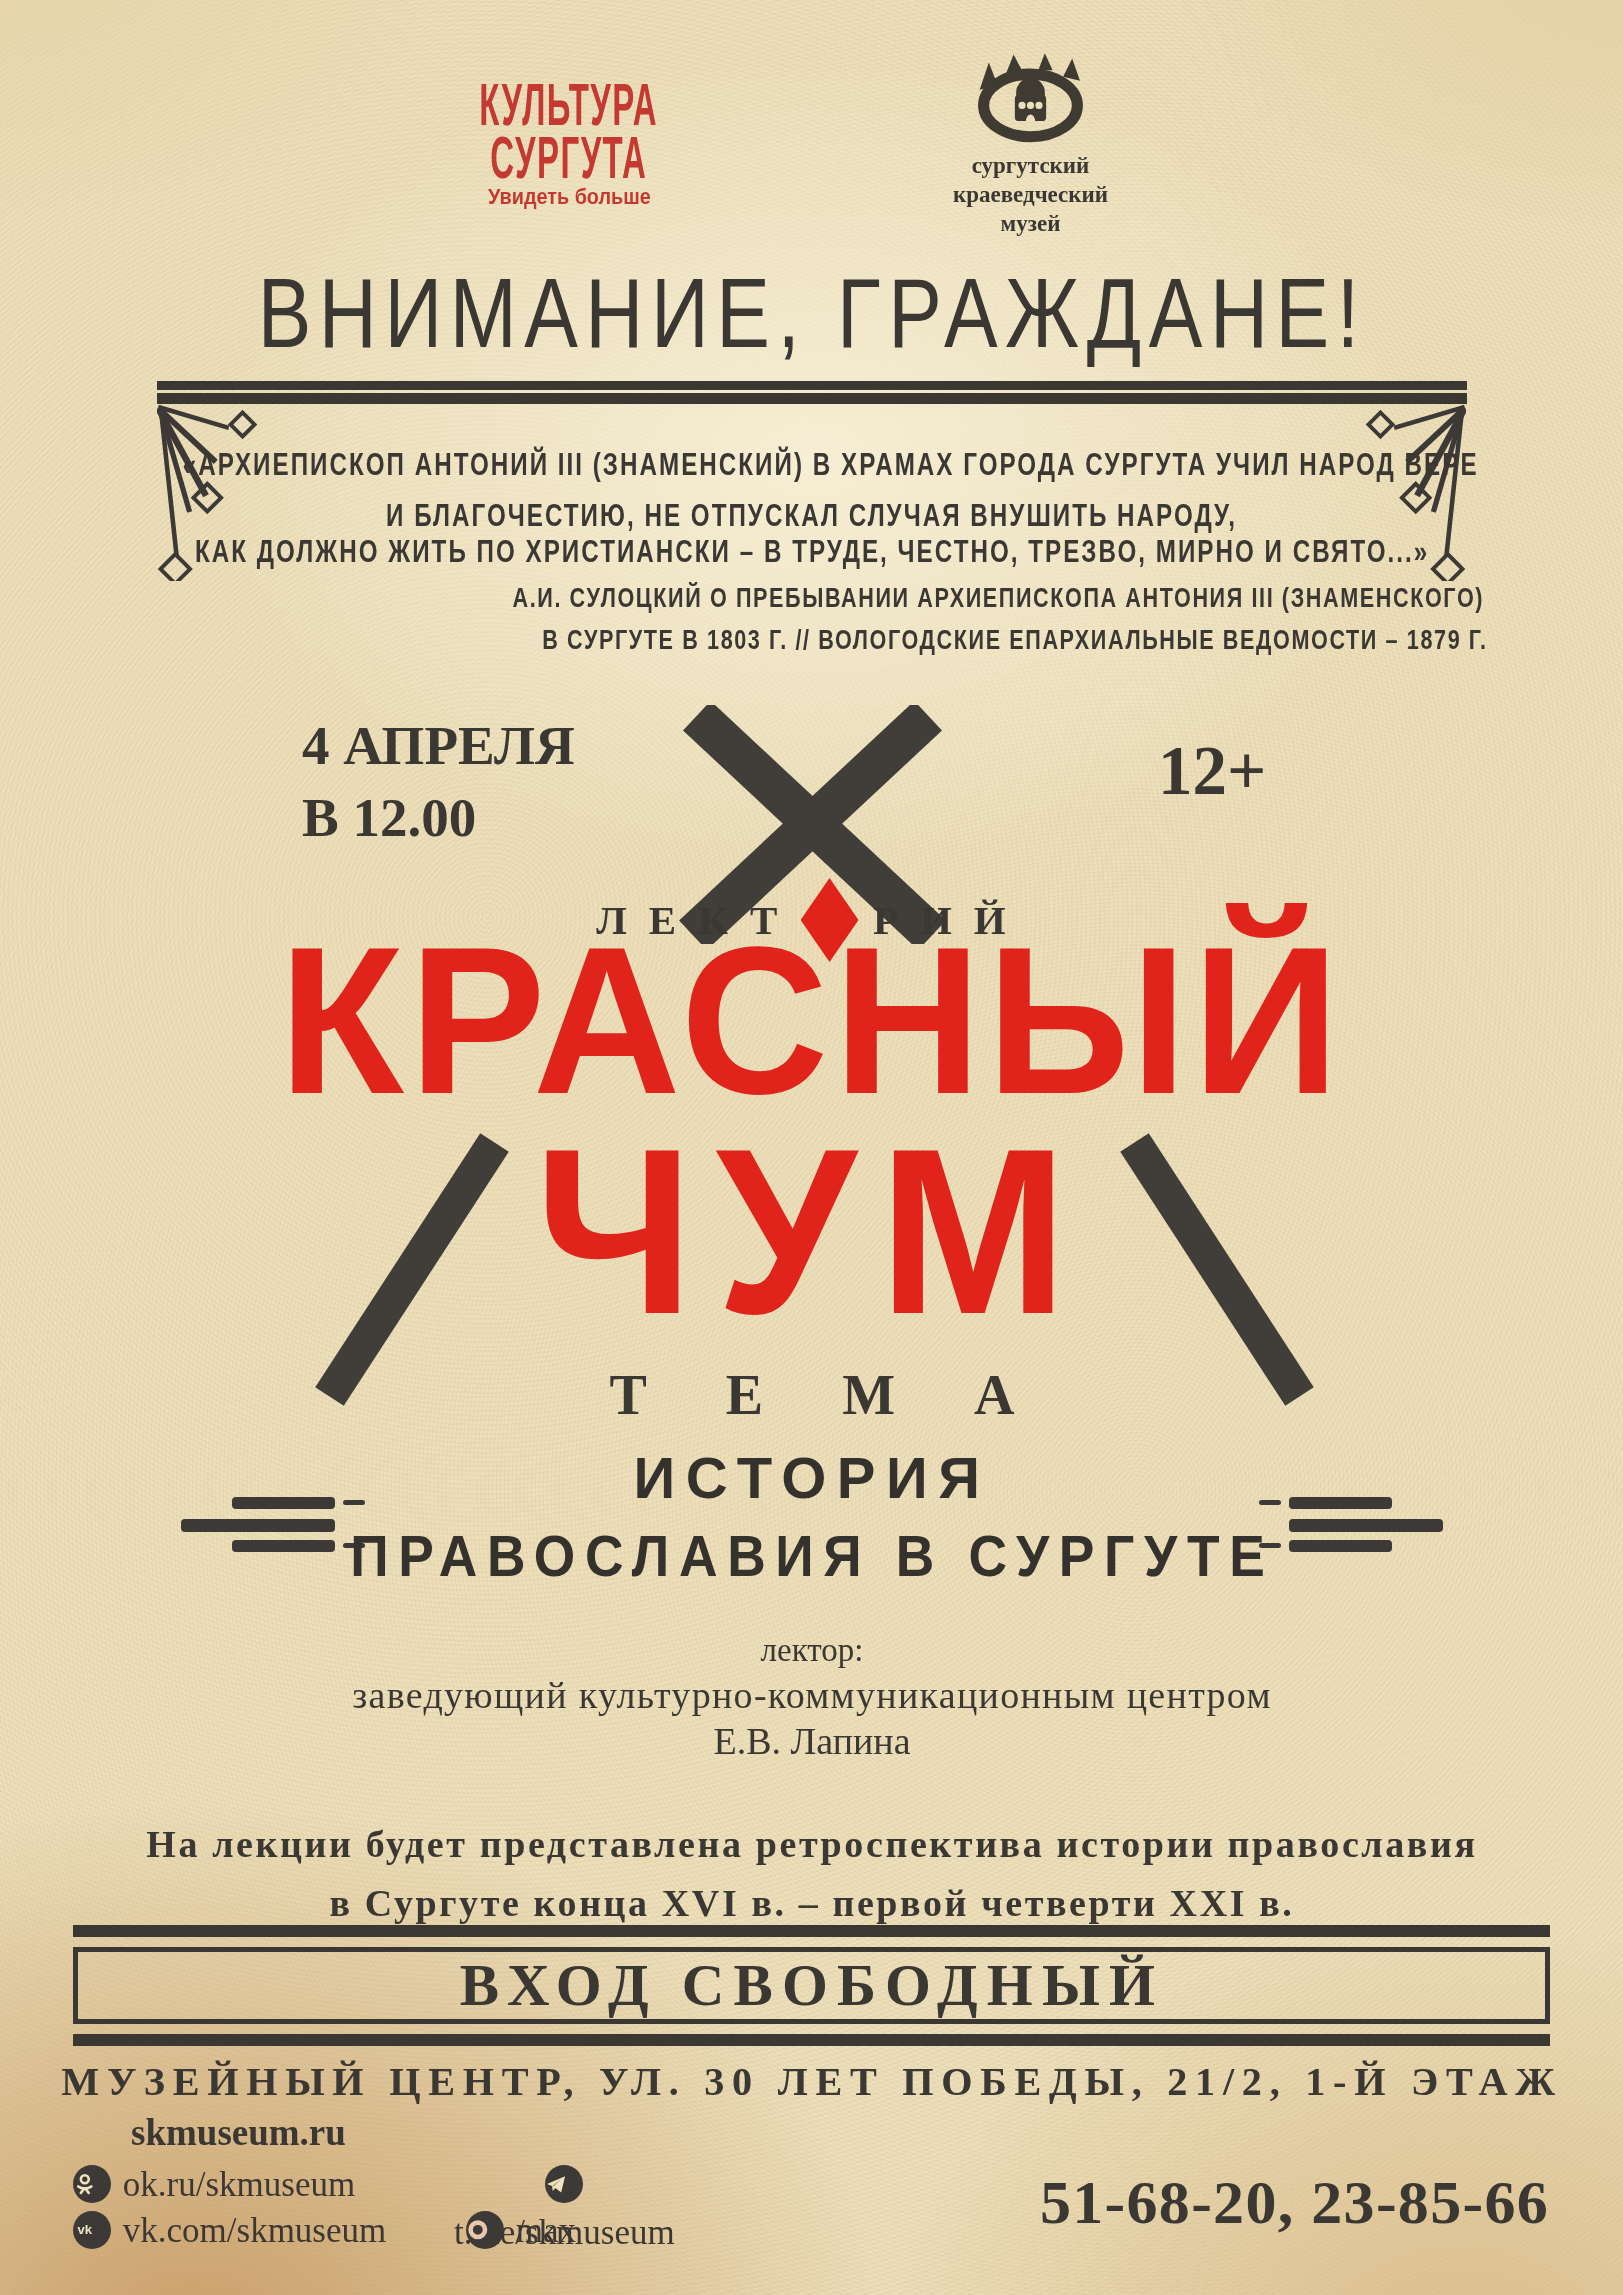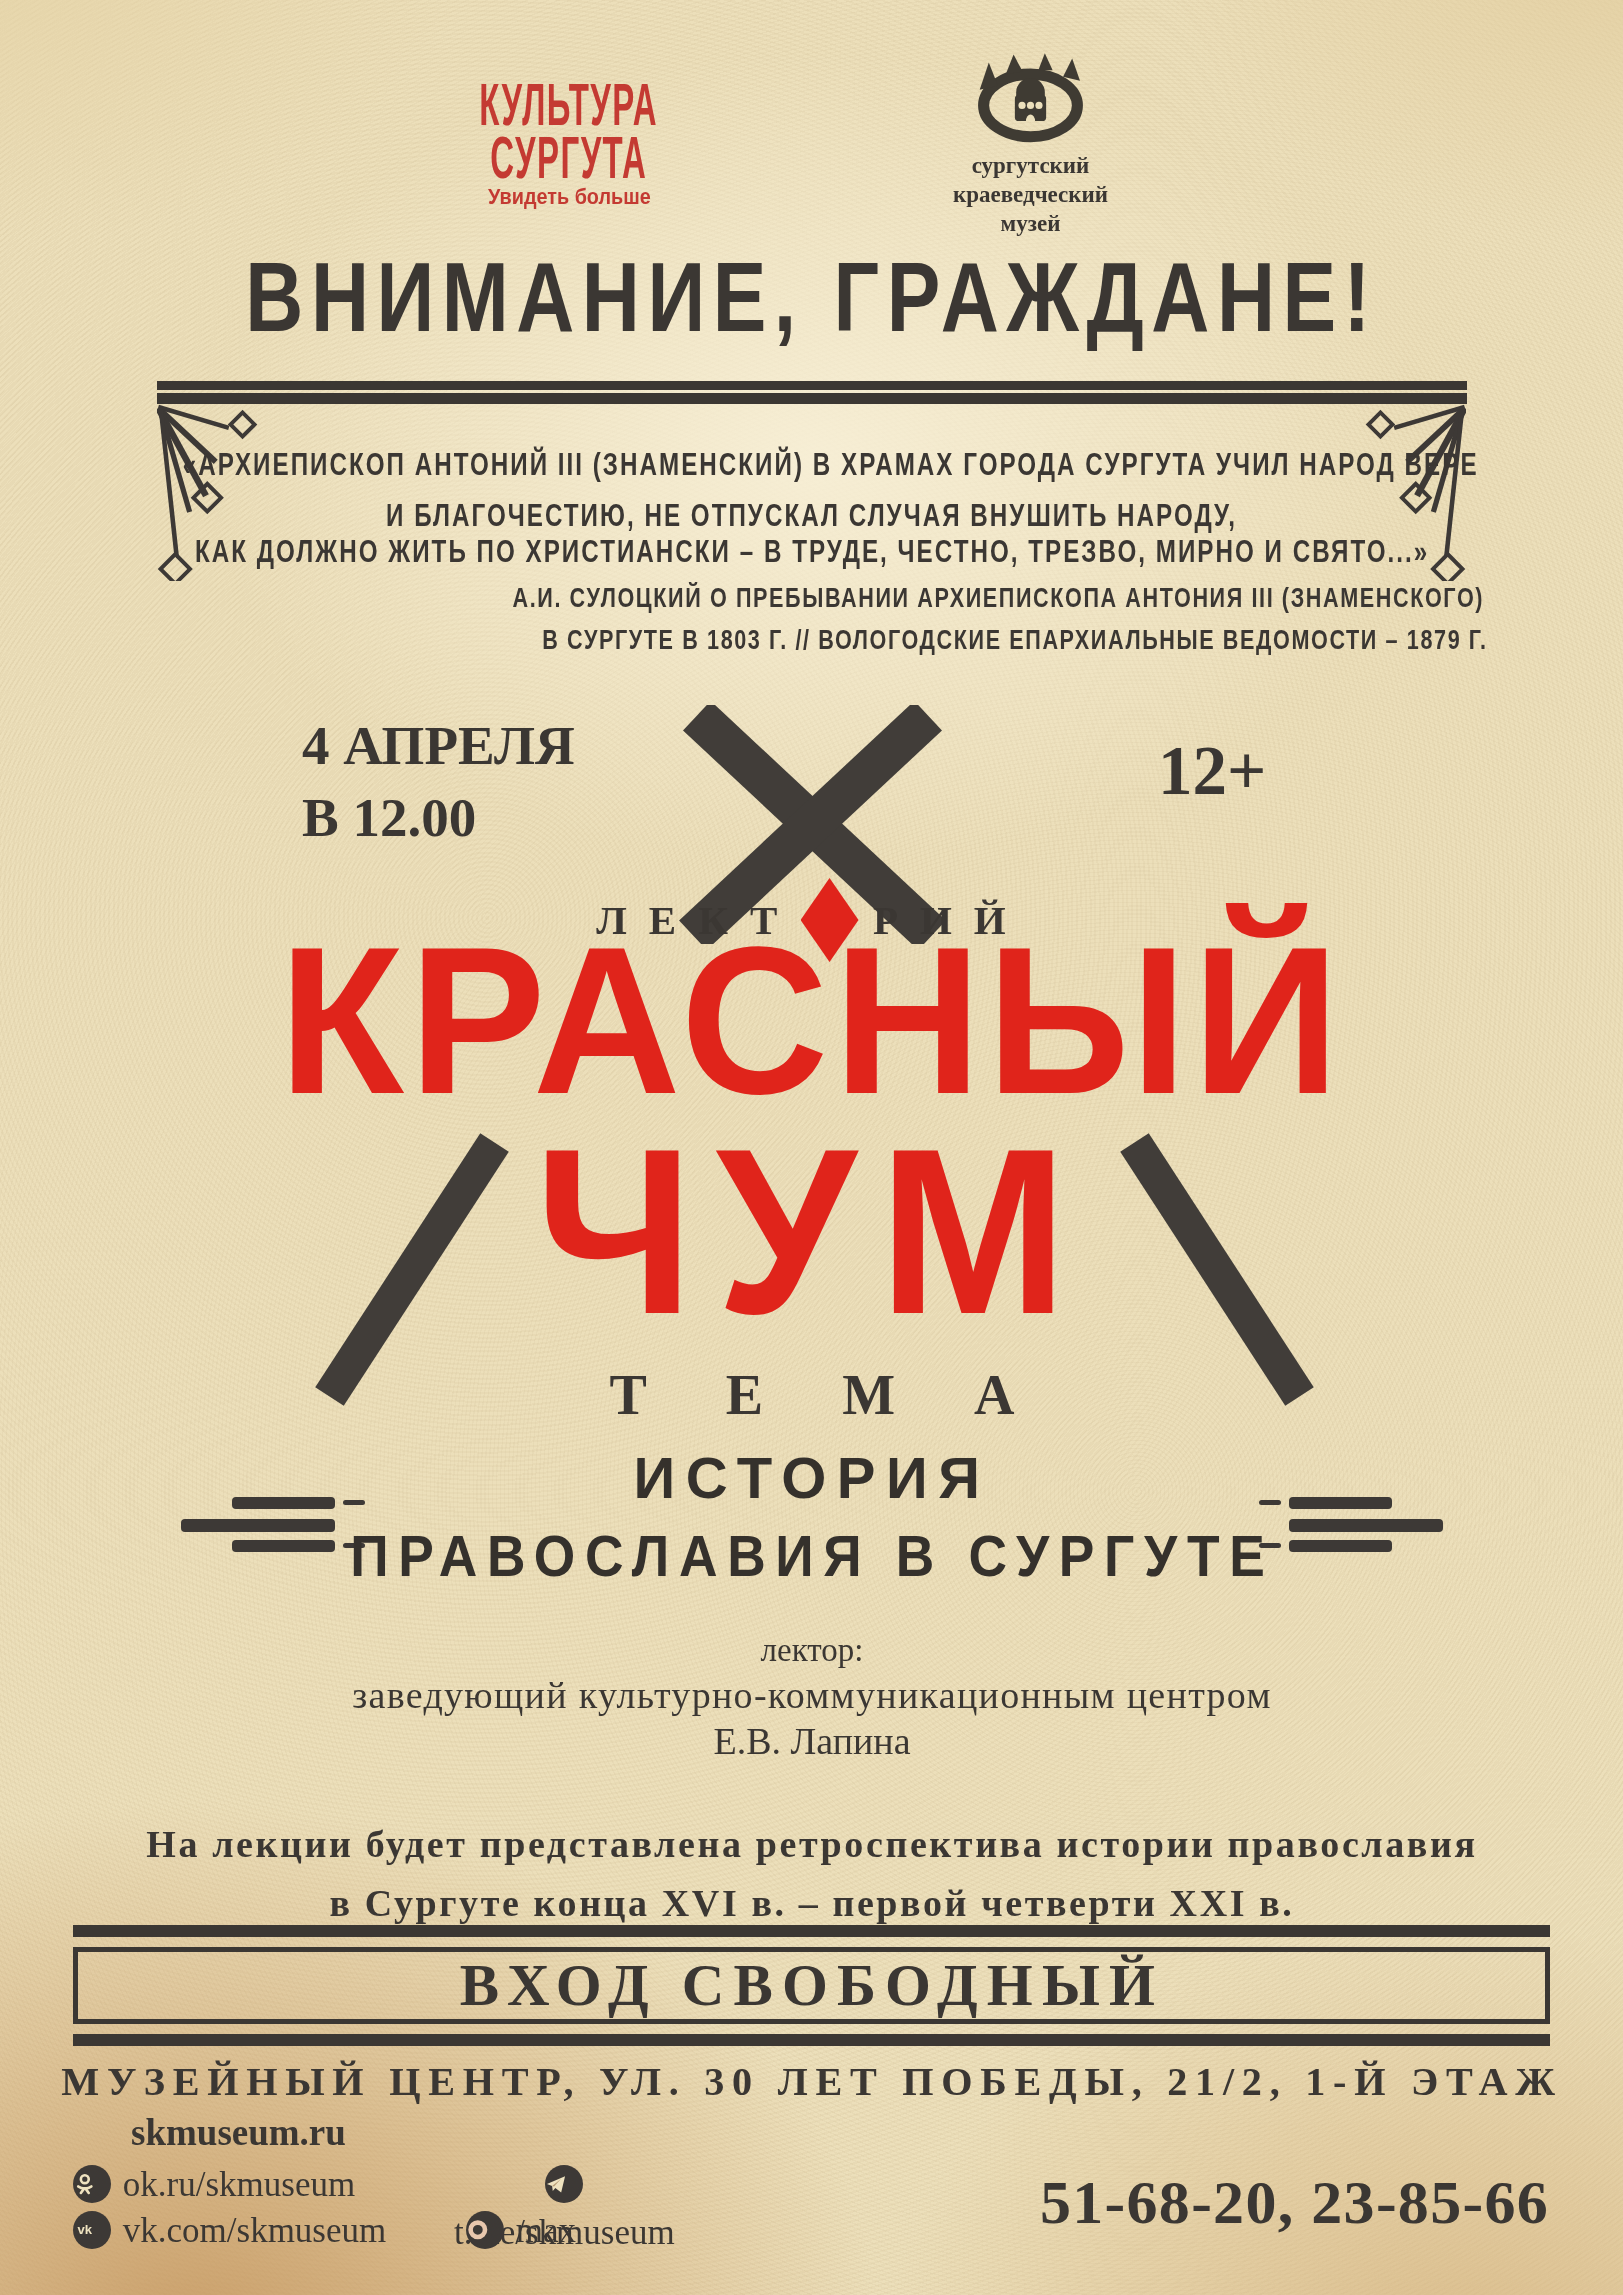--- a/index.html
+++ b/index.html
@@ -28,21 +28,21 @@
   #brandTag{top:186px;font-weight:bold;color:var(--brand-red,#c43a32);font-size:22px;line-height:1;}
   #brandBox{left:366px;width:406px;text-align:center;}
   .bb{left:0;width:100%;text-align:center;position:absolute;}
 
   
   #museumBox{left:903px;top:52px;width:255px;text-align:center;}
   #museumEmblem{display:block;margin:0 auto;}
   .mus-line{font-size:23px;line-height:29px;color:var(--ink,#3b3733);font-weight:bold;}
 
   
-  #attention{top:248px;font-weight:bold;font-size:98px;line-height:1;color:var(--ink,#3b3733);}
+  #attention{top:264px;font-weight:normal;font-size:98px;line-height:1;color:var(--ink,#3b3733);}
   #attention .cx{transform:scaleX(.82);letter-spacing:9.2px;}
 
   
   .rule{left:157px;width:1310px;background:var(--ink,#3b3733);}
   #rule1{top:381px;height:8.5px;}
   #rule2{top:393px;height:11px;}
   .q-line{font-weight:bold;font-size:31px;line-height:1;color:var(--ink,#3b3733);}
   .q-line .cx{transform:scaleX(.78);letter-spacing:2.6px;}
   #q1{top:449px;} #q2{top:500px;} #q3{top:536px;}
   #attr{left:298px;width:1308px;text-align:center;}

